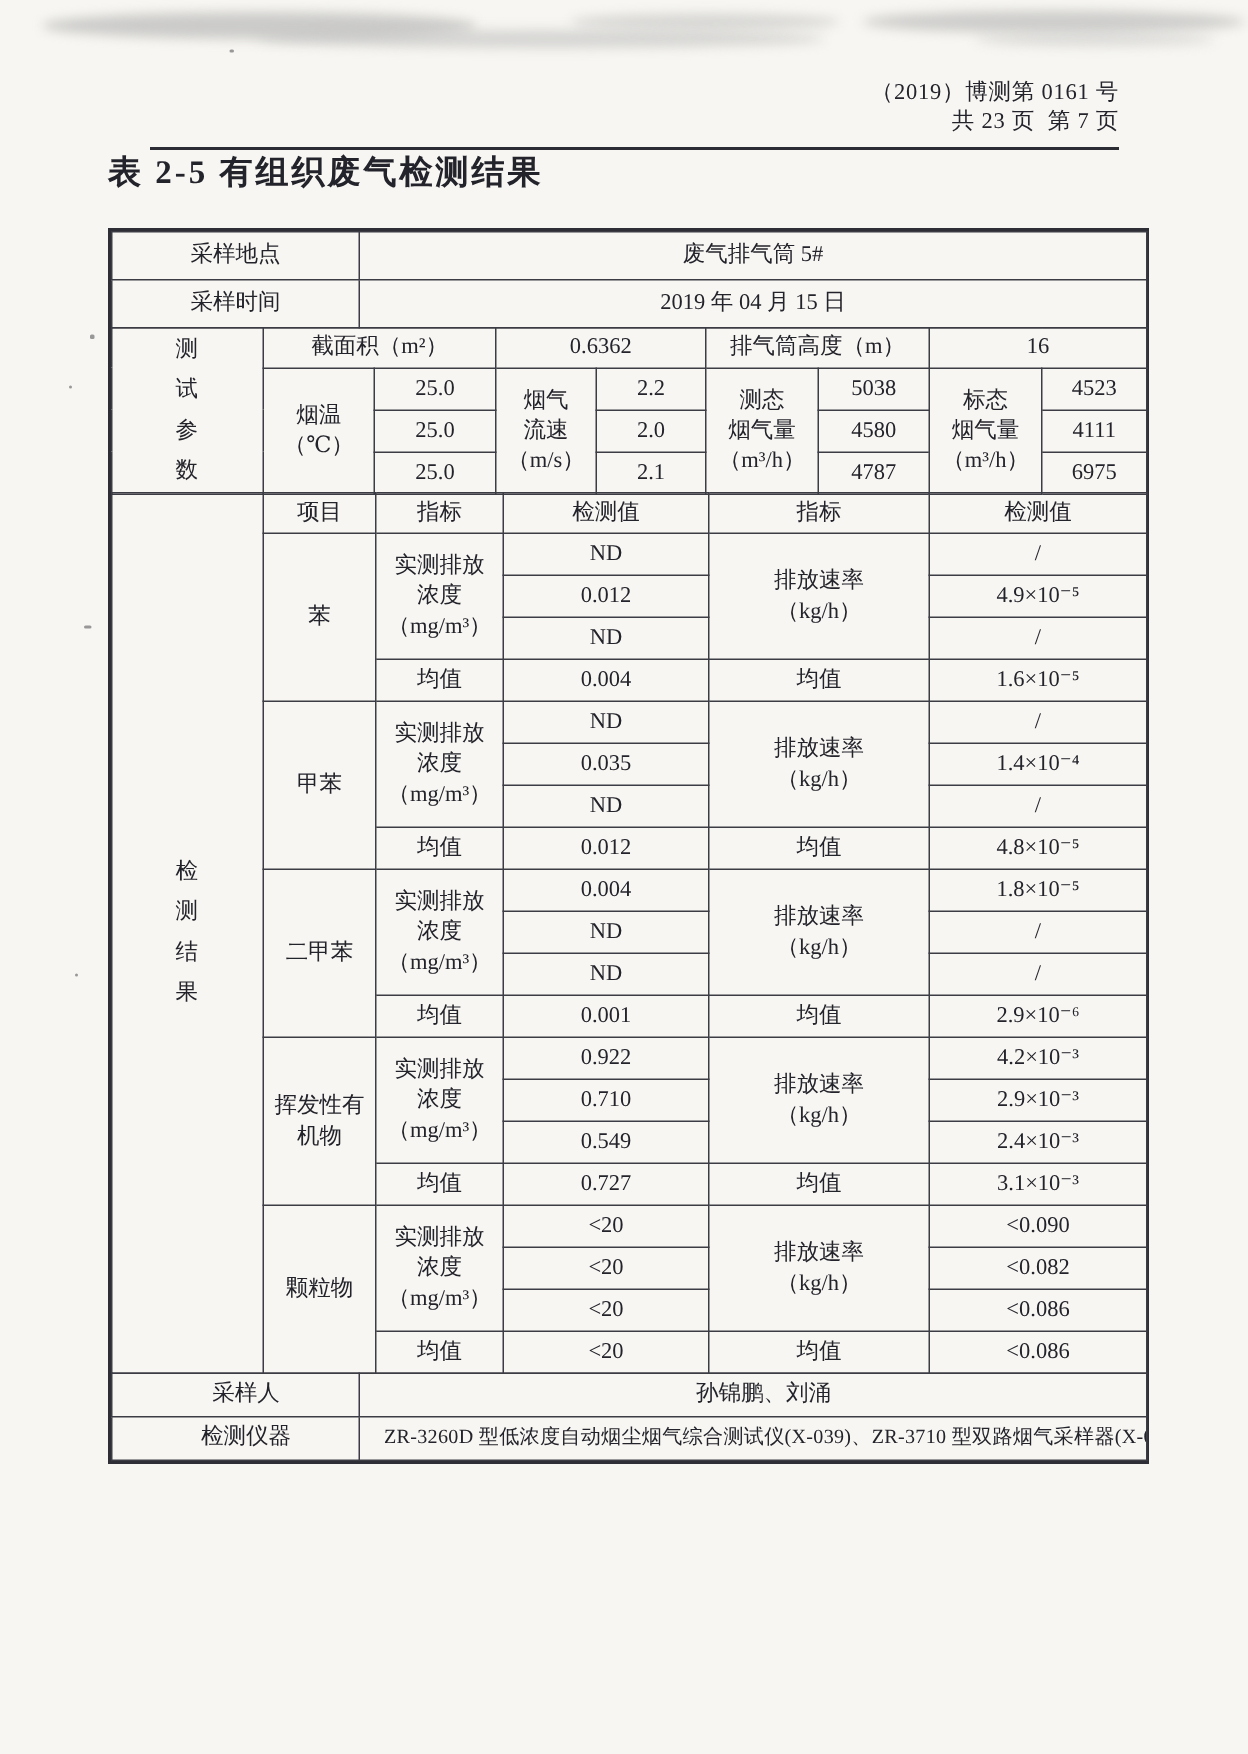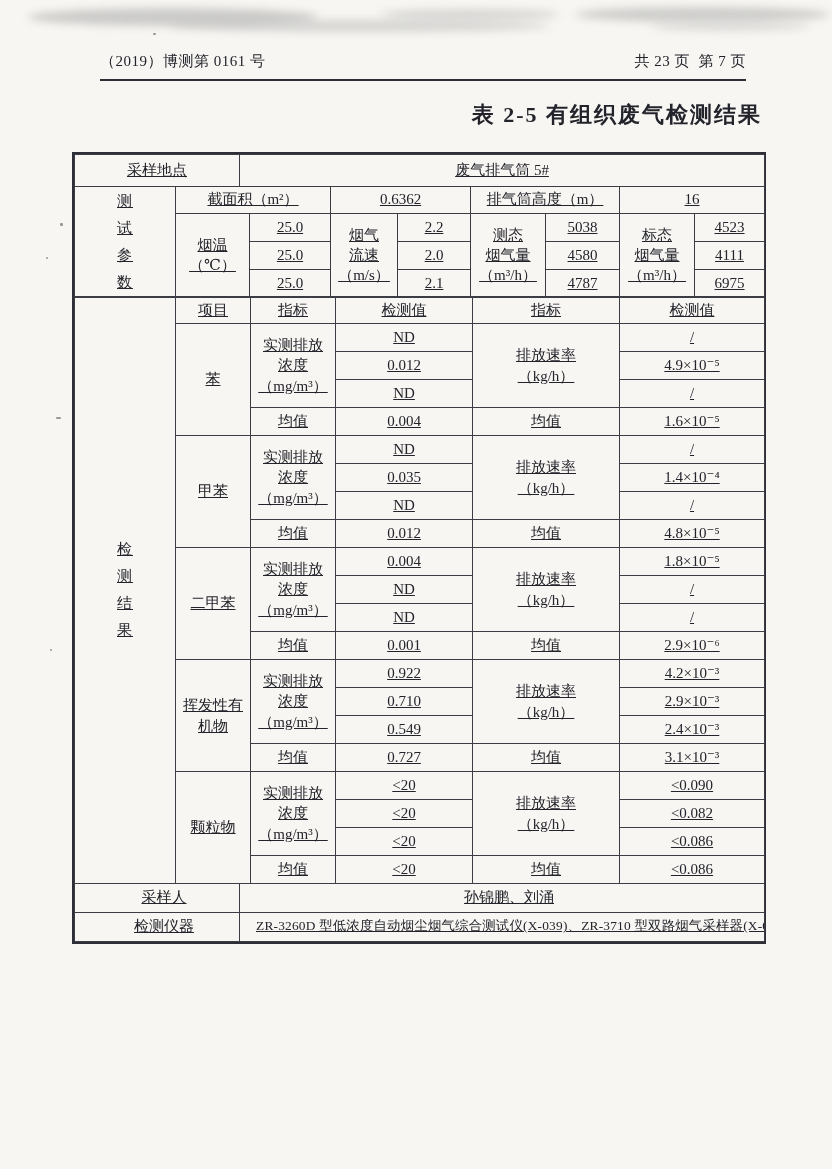--- a/index.html
+++ b/index.html
@@ -11,30 +11,30 @@
   }
   .page{position:absolute;inset:0;}
   
   .blob{position:absolute;border-radius:50%;filter:blur(4px);}
   .speck{position:absolute;background:#4a4a50;opacity:.55;border-radius:1px;}
   
   .hdr{
     position:absolute;left:100px;right:86px;top:52px;
     display:flex;justify-content:space-between;align-items:flex-end;
     font-size:15px;letter-spacing:.5px;
-    border-bottom:2px solid #2c2c34;padding-bottom:8px;white-space:pre;
+    border-bottom:2px solid #2c2c34;padding-bottom:8px;white-space:pre;flex-direction:column;
   }
   .title{
     position:absolute;left:72px;width:690px;top:100px;margin:0;
-    text-align:right;font-size:22px;font-weight:bold;letter-spacing:2px;
+    text-align:left;font-size:22px;font-weight:bold;letter-spacing:2px;
   }
   
   .tbl{
     position:absolute;left:72px;top:152px;width:690px;
-    border:2.5px solid #2e2e36;background:transparent;text-decoration:underline;
+    border:2.5px solid #2e2e36;background:transparent;
   }
   table{border-collapse:collapse;table-layout:fixed;width:690px;}
   table+table{margin-top:-1.5px;}
   td,th{
     border:1.5px solid #3c3c45;
     padding:0 2px;text-align:center;vertical-align:middle;
     font-size:15px;font-weight:normal;line-height:1.35;
     overflow:hidden;
   }
   .rA td{height:31px;}
@@ -77,20 +77,24 @@
 
     <table>
       <colgroup>
           <col style="width:165px">
           <col style="width:525px">
         </colgroup>
       <tbody>
           <tr class="rA">
         <td>采样地点</td>
         <td>废气排气筒 5#</td>
+      </tr>
+      <tr class="rA">
+        <td>采样时间</td>
+        <td>2019 年 04 月 15 日</td>
       </tr>
     </tbody>
       </table>
 
     <table>
       <colgroup>
         <col style="width:101px">
           <col style="width:74px">
           <col style="width:81px">
         <col style="width:67px">

